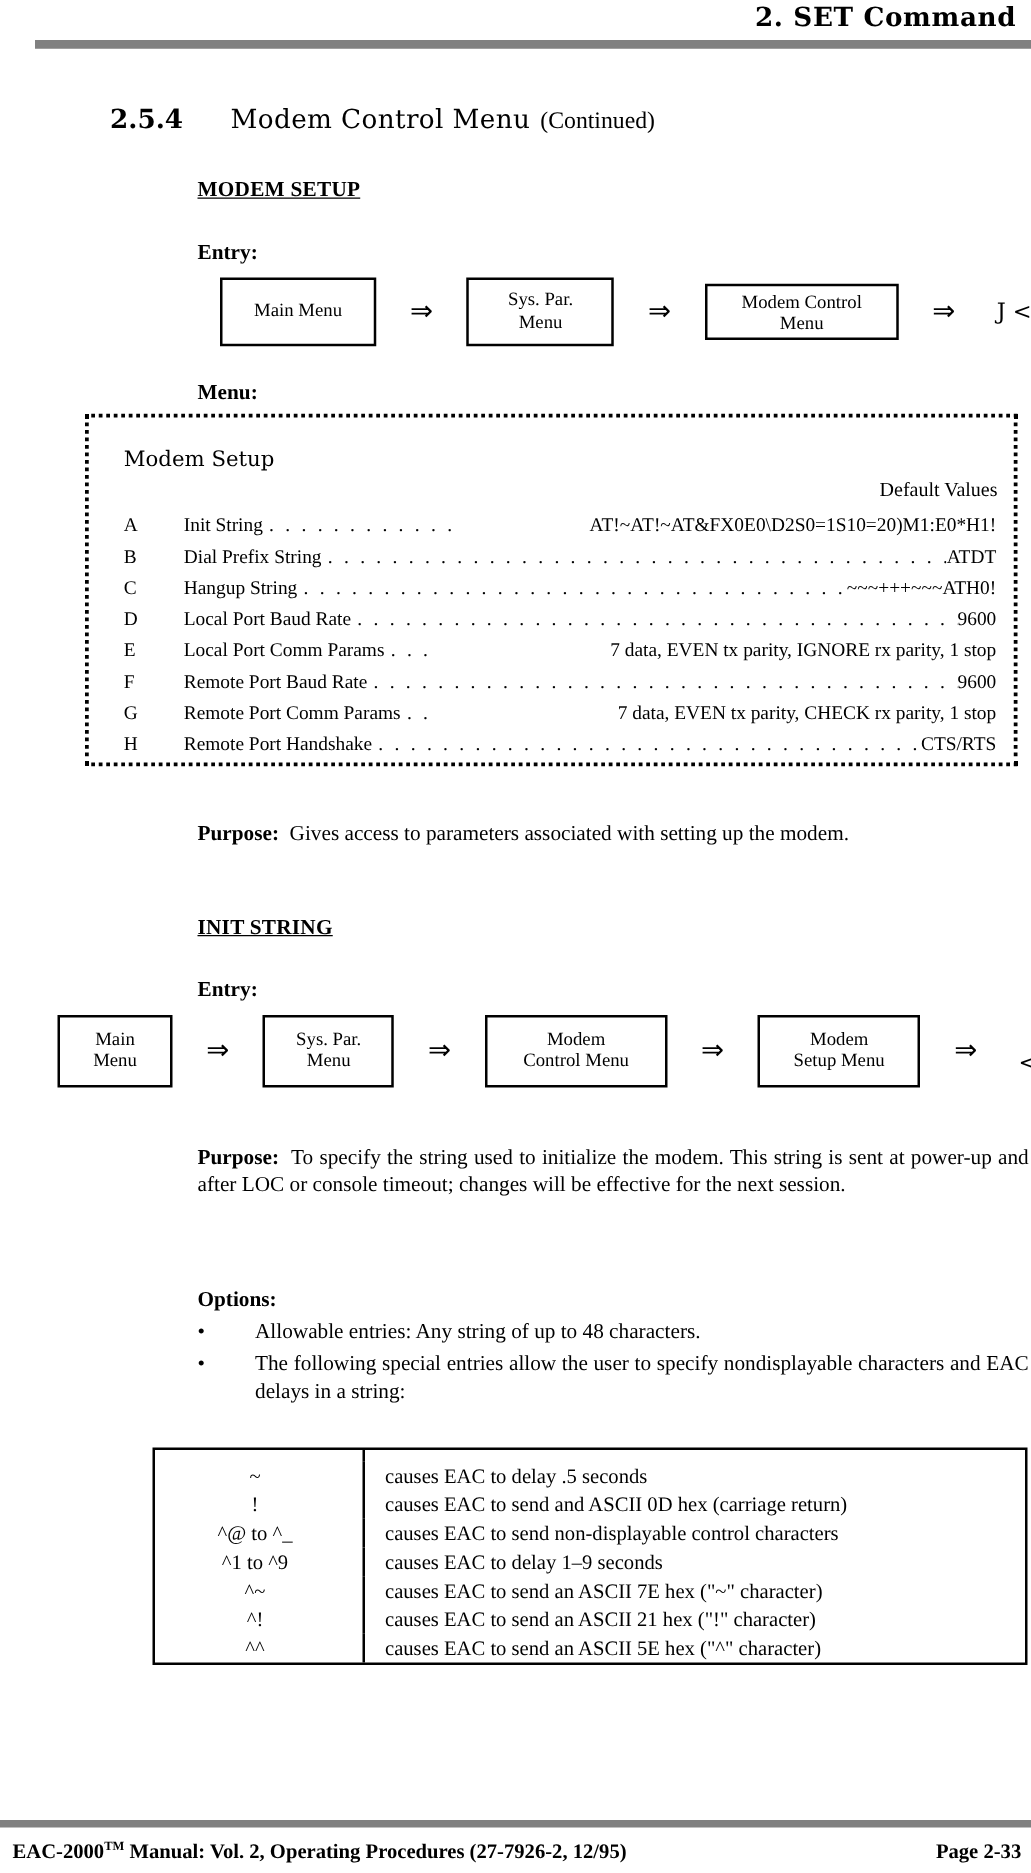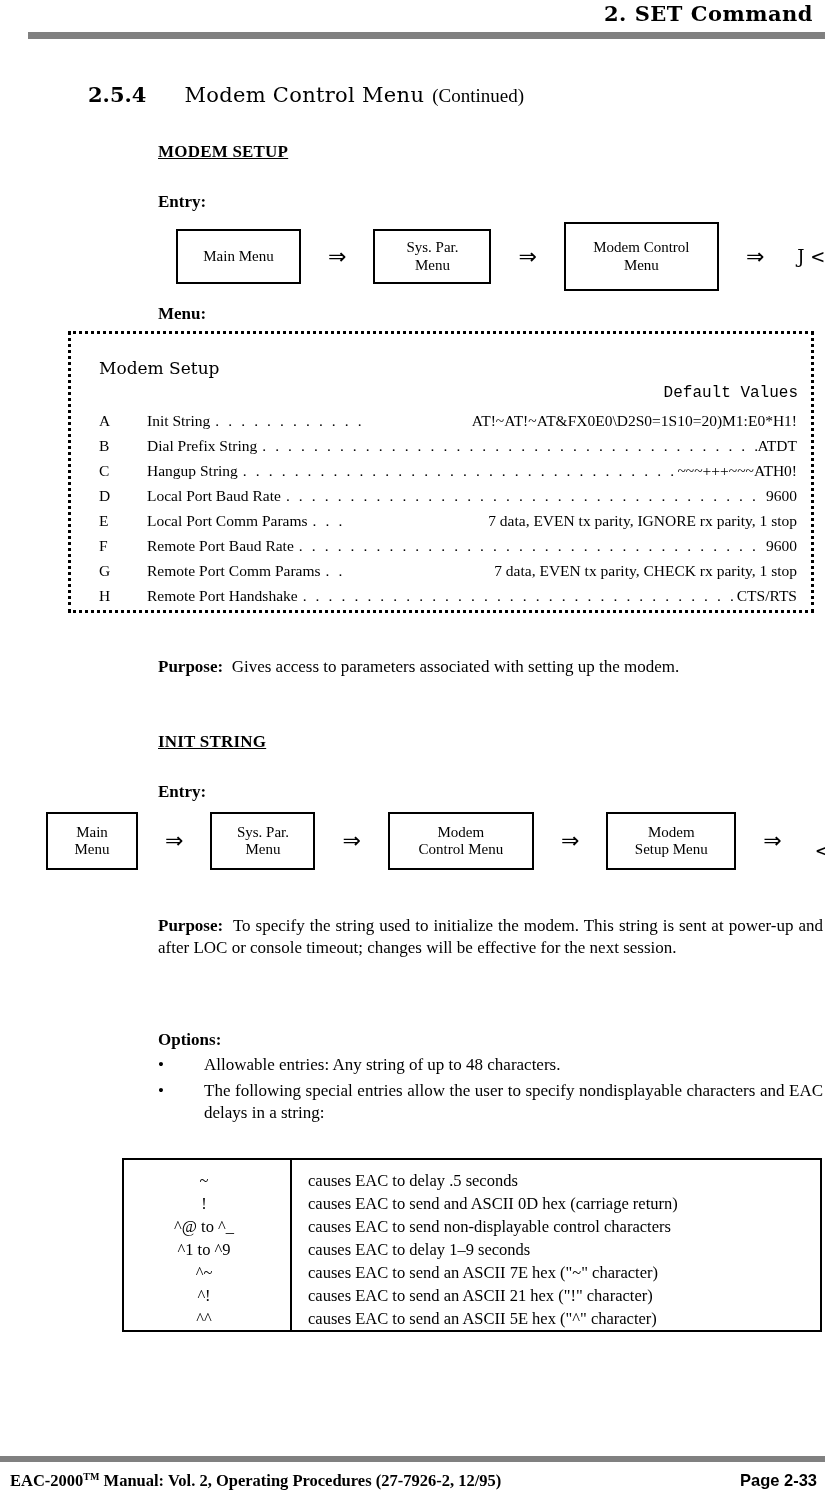--- a/index.html
+++ b/index.html
@@ -130,21 +130,21 @@
     position: absolute;
     left: 28px;
     top: 24px;
     font-family: "DejaVu Serif", serif;
     font-size: 17px;
   }
   .menu-screen-defaults {
     position: absolute;
     right: 13px;
     top: 50px;
-    font-family: Liberation Mono, monospace;
+    font-family: Liberation Serif, serif;
     font-size: 16px;
     margin-left: 16px;
   }
   .menu-lines {
     position: absolute;
     left: 0; right: 0;
     top: 78px;
   }
   .menu-line {
     display: flex;
@@ -254,21 +254,21 @@
   .footer-text sup {
     font-size: 10px;
     vertical-align: 6px;
   }
   .footer-page {
     position: absolute;
     right: 8px;
     top: 1471px;
     font-size: 16.5px;
     font-weight: bold;
-    font-family: Liberation Sans, sans-serif;
+    font-family: Liberation Serif, serif;
     white-space: nowrap;
   }
 </style>
 </head>
 <body>
 
 <div class="page-header">
   <div class="header-title">2.  SET Command</div>
   <div class="header-rule"></div>
 </div>
@@ -281,21 +281,21 @@
 <div class="entry-label" style="left:158px; top:192px;">Entry:</div>
 
 <div class="flow" style="left:176px; top:222px;">
   <div class="flow-box" style="width:125px;height:55px;">
       <span>Main Menu</span>
     </div>
   <div class="arrow">⇒</div>
   <div class="flow-box" style="width:118px;height:55px;white-space:pre-line;"><span>Sys. Par.
 Menu</span></div>
   <div class="arrow">⇒</div>
-  <div class="flow-box" style="width:155px;height:69px;white-space:pre-line;"><span>Modem Control
+  <div class="flow-box" style="width:155px;height:45px;white-space:pre-line;align-items:flex-end;"><span>Modem Control
 Menu</span></div>
   <div class="arrow">⇒</div>
   <div class="flow-key" style="font-family:'DejaVu Serif',serif;">J &lt;CR&gt;</div>
 </div>
 
 <div class="entry-label" style="left:158px; top:304px;">Menu:</div>
 
 <div class="menu-screen">
   <div class="menu-screen-title">Modem Setup</div>
   <div class="menu-screen-defaults">Default Values</div>

